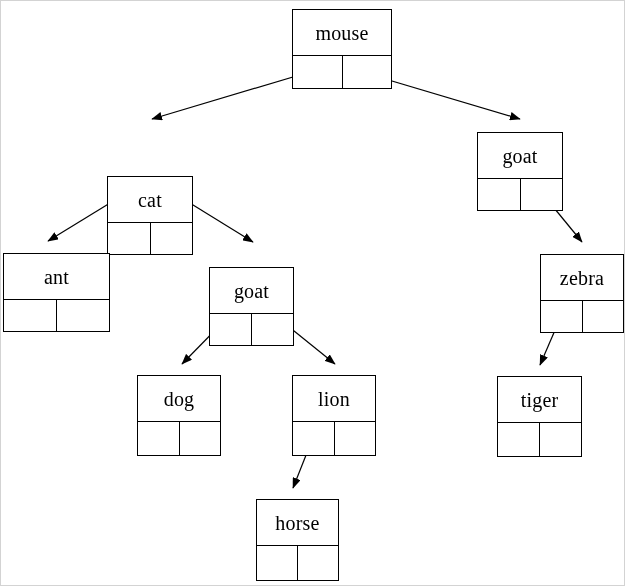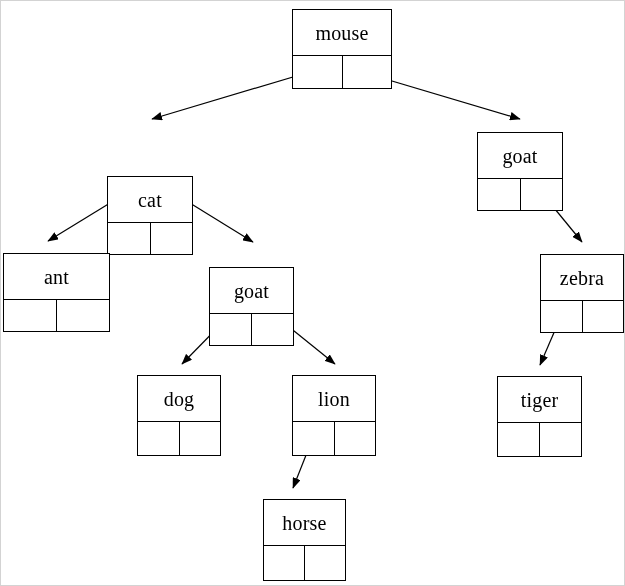--- a/index.html
+++ b/index.html
@@ -140,21 +140,21 @@
           <div class="ptr-cell right-ptr"></div>
         </div>
       </div>
       <div class="node" style="left: 496px; top: 375px; width: 85px; height: 81px;">
         <div class="node-label">tiger</div>
         <div class="node-pointers">
           <div class="ptr-cell left-ptr"></div>
           <div class="ptr-cell right-ptr"></div>
         </div>
       </div>
-      <div class="node" style="left: 262px; top: 498px; width: 83px; height: 82px; text-align: right;">
+      <div class="node" style="left: 255px; top: 498px; width: 83px; height: 82px; text-align: right;">
         <div class="node-label">horse</div>
         <div class="node-pointers">
           <div class="ptr-cell left-ptr"></div>
           <div class="ptr-cell right-ptr"></div>
         </div>
       </div>
     </div>
 
 </div>
 

